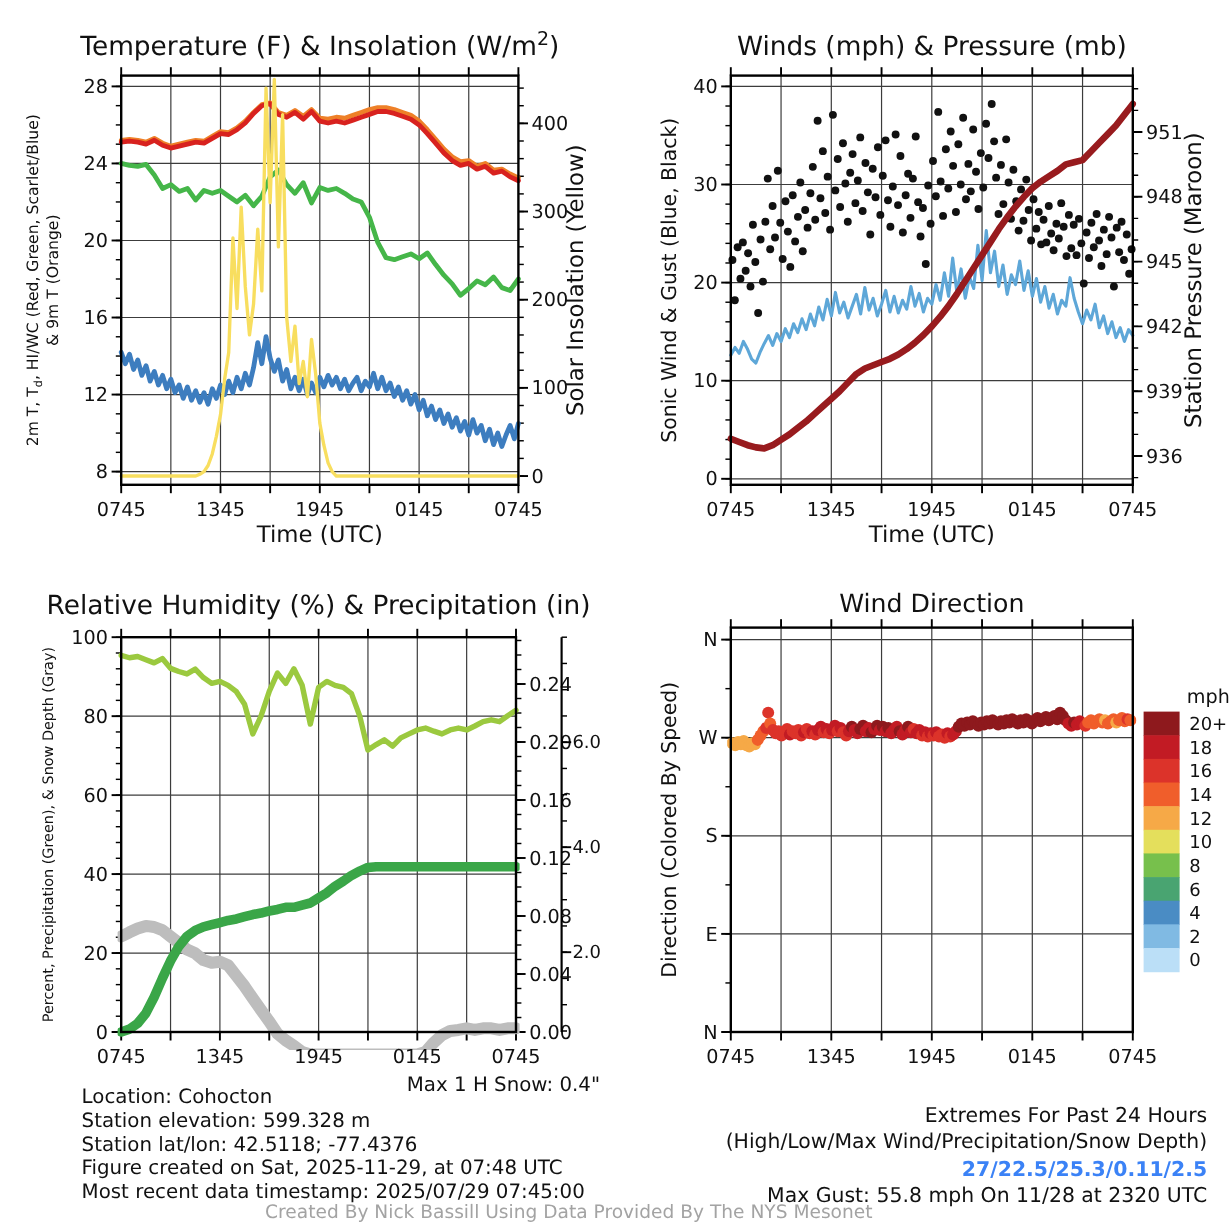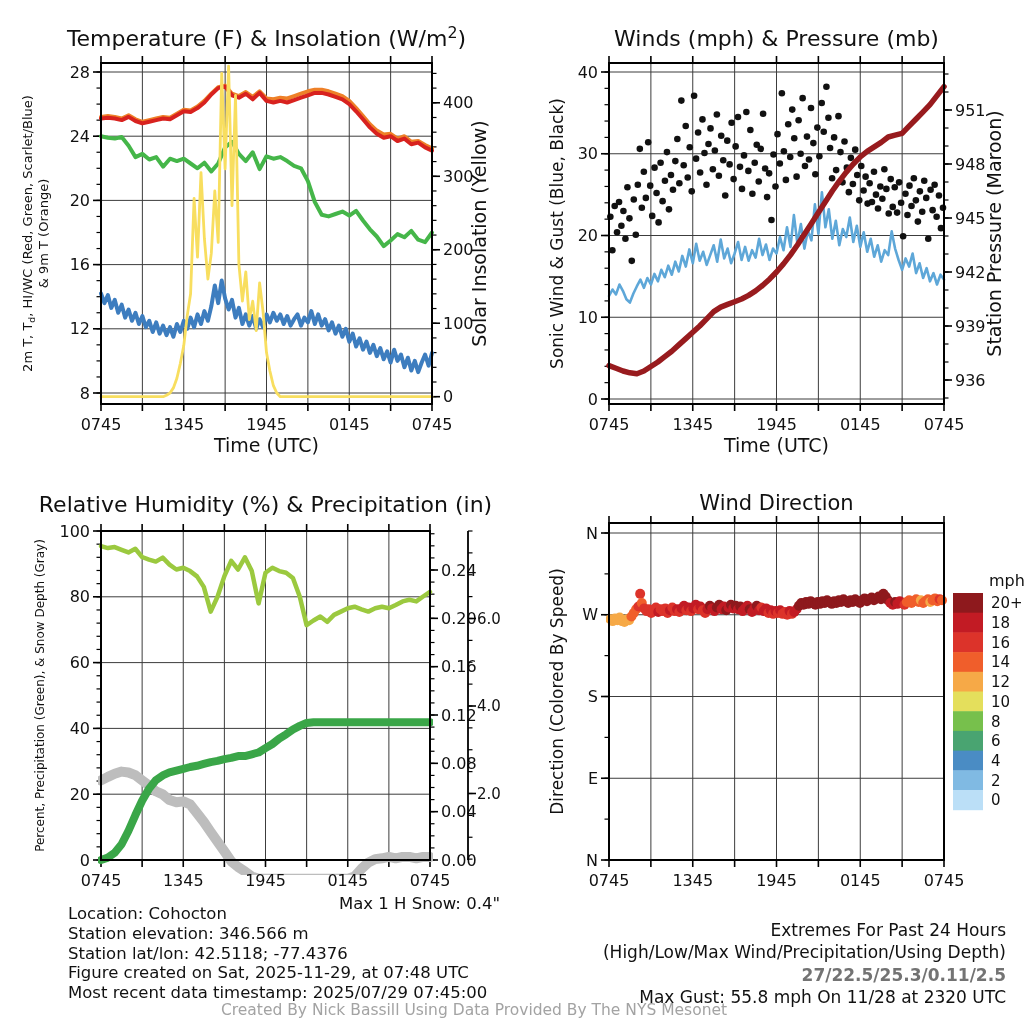--- a/index.html
+++ b/index.html
@@ -814,29 +814,29 @@
           <rect x="953" y="770.3" width="30" height="20.2" fill="#80bae3"></rect>
           <text x="0" y="0" font-size="15" text-anchor="start" fill="#111" font-family="&quot;DejaVu Sans&quot;,&quot;Liberation Sans&quot;,sans-serif" transform="translate(991 785.65)"><tspan>2</tspan></text>
           <rect x="953" y="790" width="30" height="20.2" fill="#bbdff7"></rect>
           <text x="0" y="0" font-size="15" text-anchor="start" fill="#111" font-family="&quot;DejaVu Sans&quot;,&quot;Liberation Sans&quot;,sans-serif" transform="translate(991 805.35)"><tspan>0</tspan></text>
         </g>
       </g>
     </svg>
 
   <div class="txt" id="info-block">
     <div>Location: Cohocton</div>
-    <div>Station elevation: 346.566 m</div>
+    <div>Station elevation: 599.328 m</div>
     <div>Station lat/lon: 42.5118; -77.4376</div>
     <div>Figure created on Sat, 2025-11-29, at 07:48 UTC</div>
     <div>Most recent data timestamp: 2025/07/29 07:45:00</div>
   </div>
 
   <div class="txt" id="snow-note">Max 1 H Snow: 0.4"</div>
 
   <div class="txt" id="extremes-block">
     <div>Extremes For Past 24 Hours</div>
-    <div>(High/Low/Max Wind/Precipitation/Using Depth)</div>
-    <div id="extremes-values" style="color: #737373;">27/22.5/25.3/0.11/2.5</div>
+    <div>(High/Low/Max Wind/Precipitation/Snow Depth)</div>
+    <div id="extremes-values" style="color: #3b82f6;">27/22.5/25.3/0.11/2.5</div>
     <div>Max Gust: 55.8 mph On 11/28 at 2320 UTC</div>
   </div>
 
   <div class="txt" id="footer-credit" style="color: rgb(163, 163, 163);">Created By Nick Bassill Using Data Provided By The NYS Mesonet</div>
 </div>
 
 </body></html>

